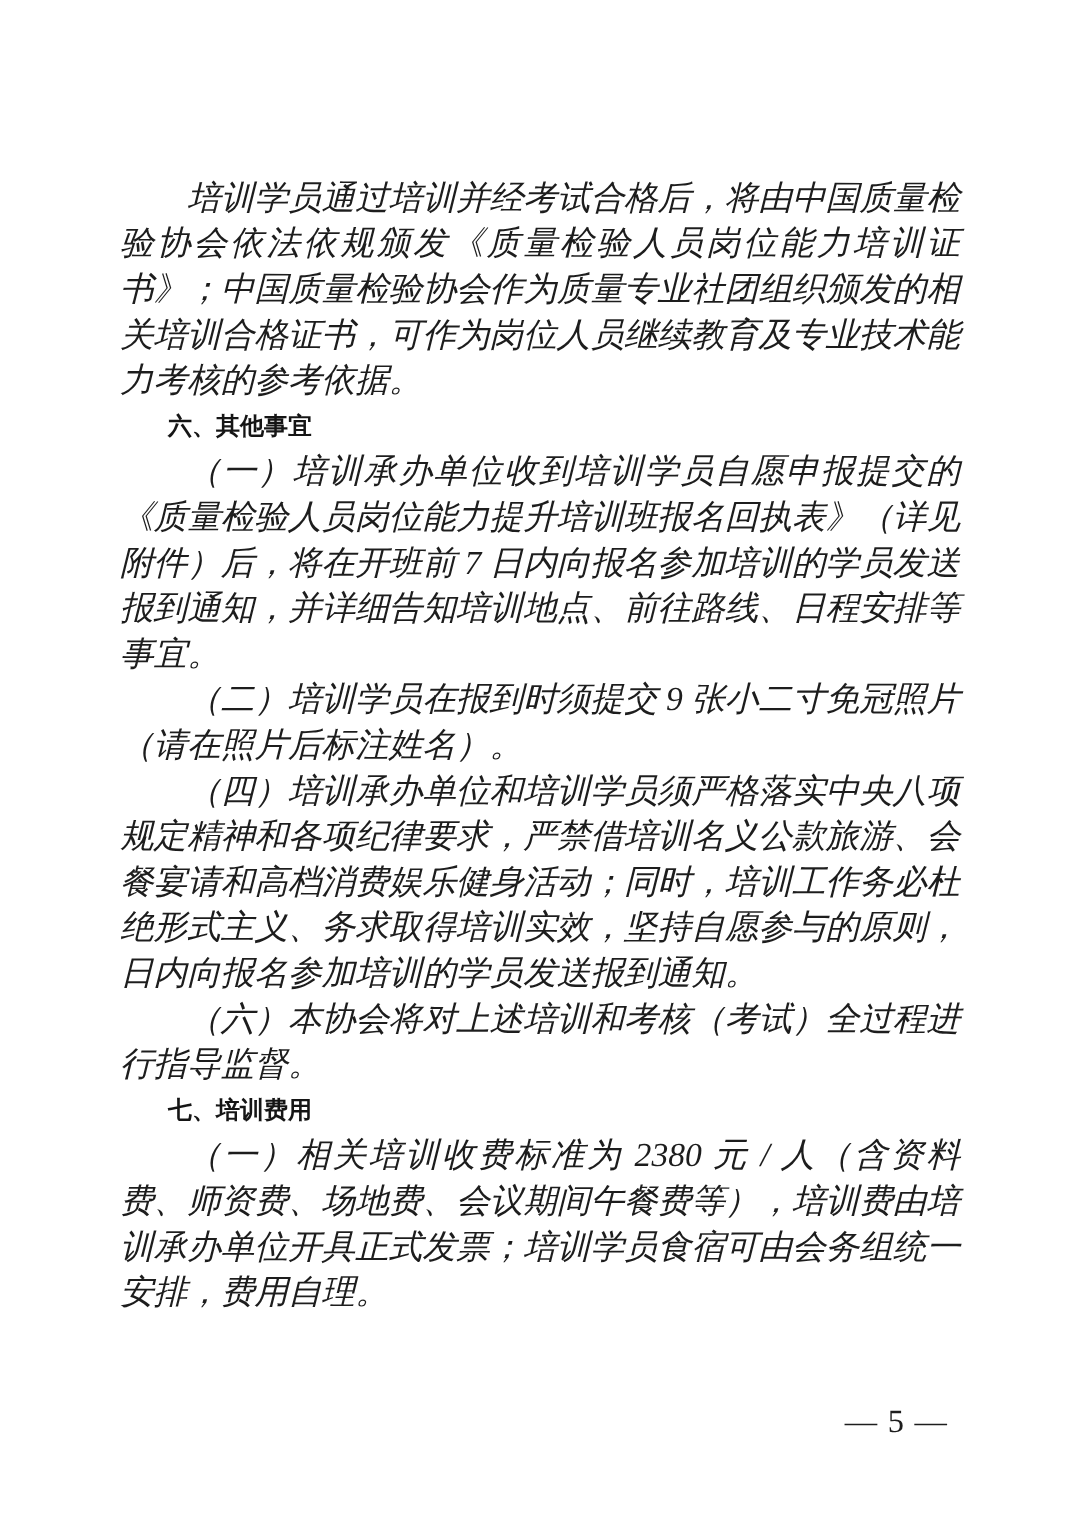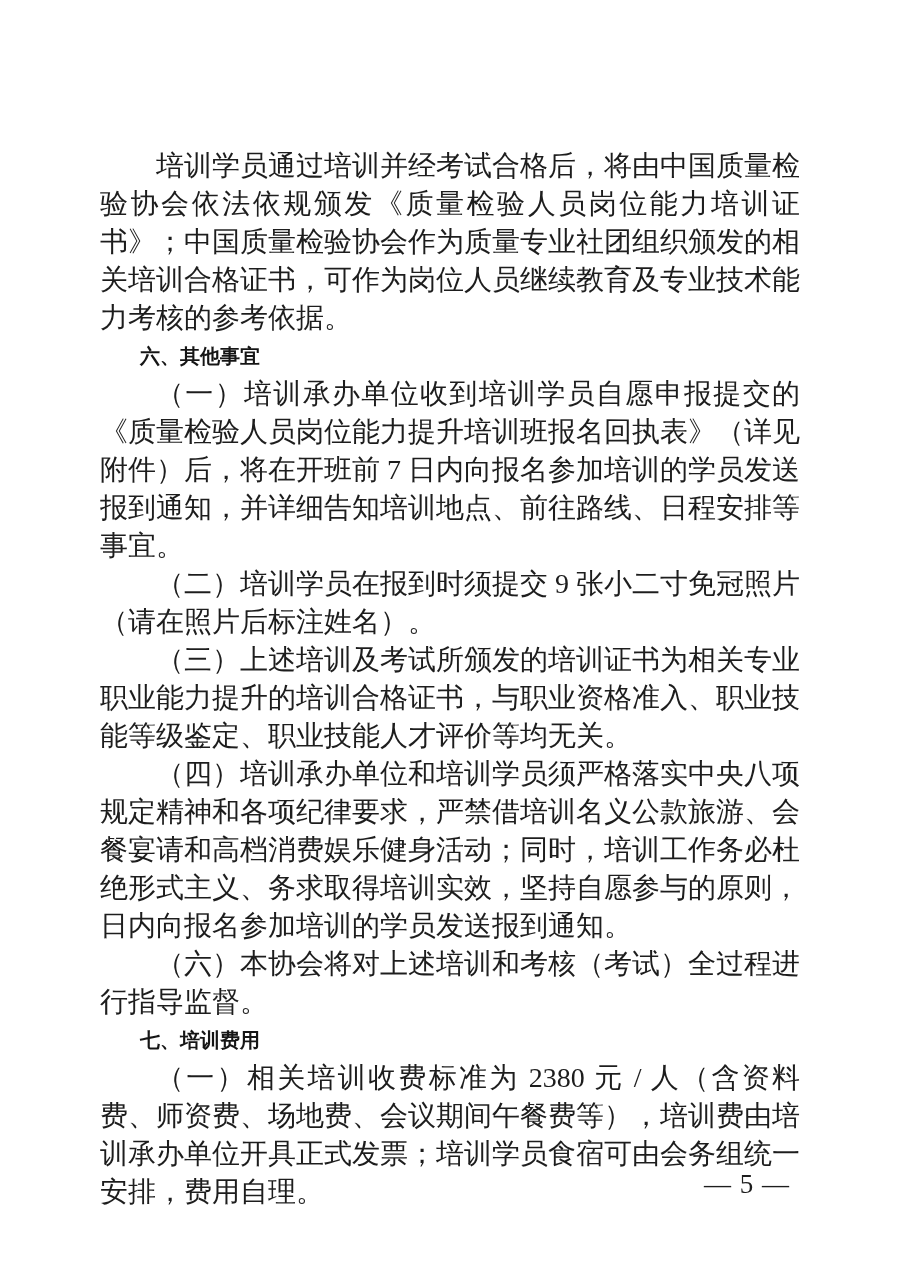--- a/index.html
+++ b/index.html
@@ -26,20 +26,21 @@
     font-family: "Liberation Serif", "DejaVu Serif", serif;
     font-size: 28px;
     line-height: 38px;
     color: #1d1d1d;
     text-align: justify;
   }
   .para {
     margin: 0;
     text-indent: 2em;
     text-align: justify;
+    font-style: italic;
   }
   .heading {
     margin: 0;
     text-indent: 2em;
     font-weight: 700;
     font-size: 20px;
     line-height: 38px;
     font-family: "Liberation Sans", "DejaVu Sans", sans-serif;
     color: #151515;
   }
@@ -56,20 +57,19 @@
 </style>
 </head>
 <body>
 
 <div class="page">
   <main class="content">
     <p class="para">培训学员通过培训并经考试合格后，将由中国质量检验协会依法依规颁发《质量检验人员岗位能力培训证书》；中国质量检验协会作为质量专业社团组织颁发的相关培训合格证书，可作为岗位人员继续教育及专业技术能力考核的参考依据。</p>
     <h2 class="heading">六、其他事宜</h2>
     <p class="para">（一）培训承办单位收到培训学员自愿申报提交的《质量检验人员岗位能力提升培训班报名回执表》（详见附件）后，将在开班前 7 日内向报名参加培训的学员发送报到通知，并详细告知培训地点、前往路线、日程安排等事宜。</p>
     <p class="para">（二）培训学员在报到时须提交 9 张小二寸免冠照片（请在照片后标注姓名）。</p>
-    <p class="para">（三）上述培训及考试所颁发的培训证书为相关专业职业能力提升的培训合格证书，与职业资格准入、职业技能等级鉴定、职业技能人才评价等均无关。</p>
     <p class="para">（四）培训承办单位和培训学员须严格落实中央八项规定精神和各项纪律要求，严禁借培训名义公款旅游、会餐宴请和高档消费娱乐健身活动；同时，培训工作务必杜绝形式主义、务求取得培训实效，坚持自愿参与的原则，日内向报名参加培训的学员发送报到通知。</p>
     <p class="para">（六）本协会将对上述培训和考核（考试）全过程进行指导监督。</p>
     <h2 class="heading">七、培训费用</h2>
     <p class="para">（一）相关培训收费标准为 2380 元 / 人（含资料费、师资费、场地费、会议期间午餐费等），培训费由培训承办单位开具正式发票；培训学员食宿可由会务组统一安排，费用自理。</p>
   </main>
   <div class="footer">— 5 —</div>
 </div>
 
 </body></html>

